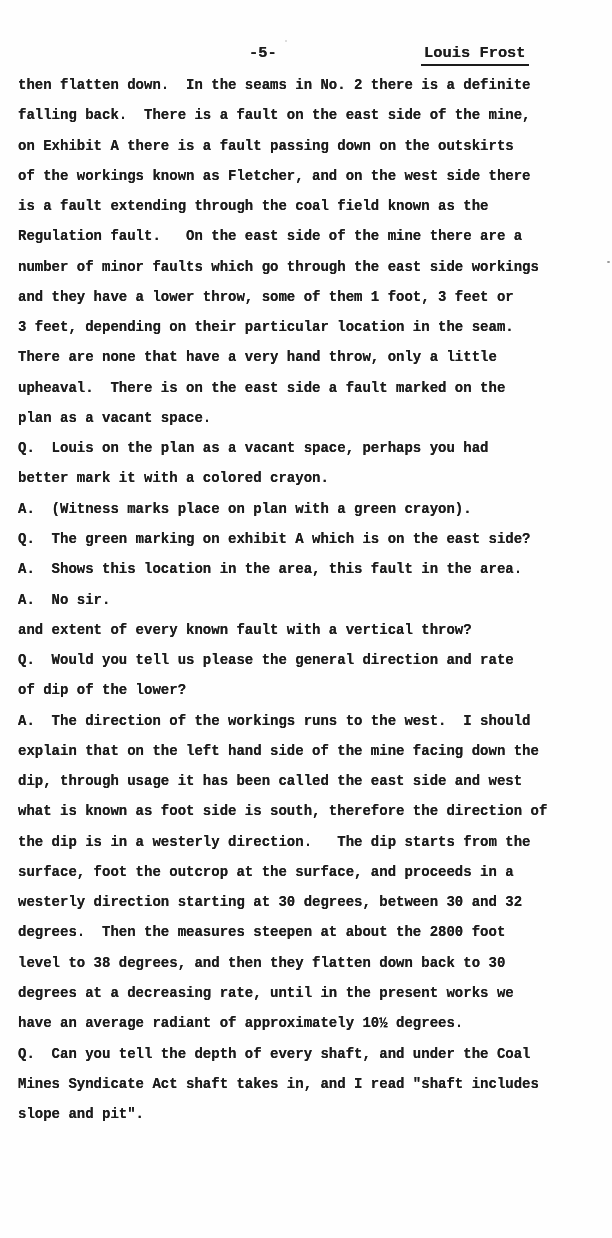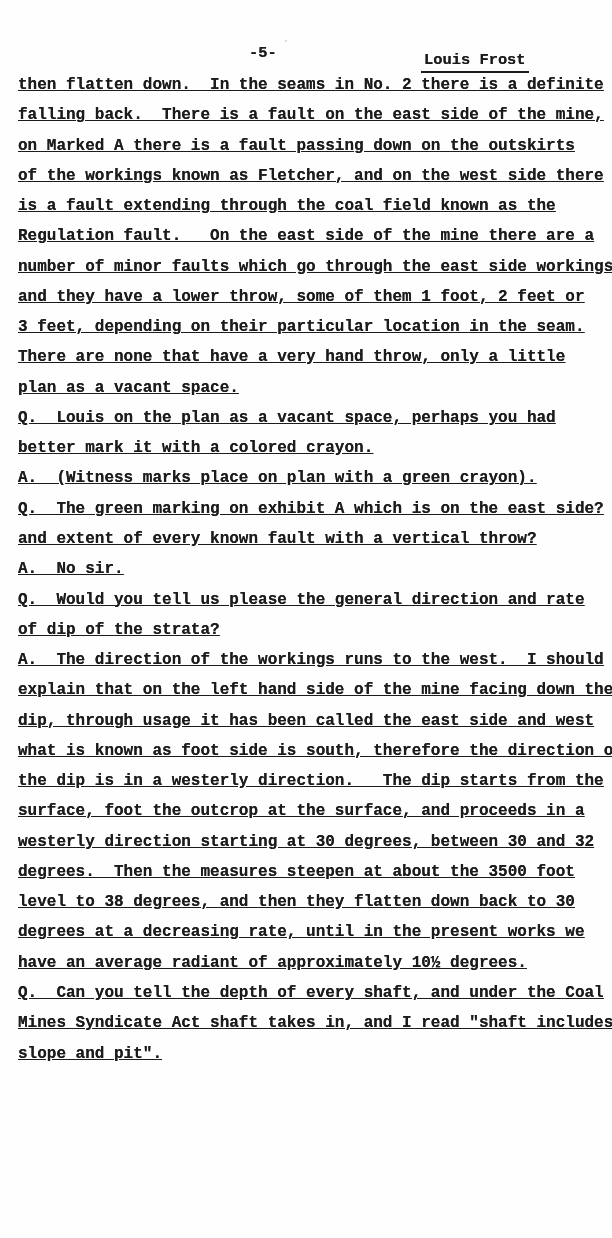--- a/index.html
+++ b/index.html
@@ -30,37 +30,36 @@
   }
   .page-num {
     position: absolute;
     left: 249px;
     top: 0;
     white-space: pre;
   }
   .witness {
     position: absolute;
     left: 421px;
-    top: 7px;
+    top: 0;
     white-space: pre;
     border-bottom: 2px solid #1c1c1c;
     padding: 0 3px 2px 3px;
   }
   .body-lines {
     position: absolute;
     left: 18px;
     top: 70px;
     width: 590px;
   }
   .line {
     white-space: pre;
     height: 30.28px;
     line-height: 30.28px;
-    font-size: 16px;
-    text-decoration: underline;
+    font-size: 14px;
   }
   
   .speck {
     position: absolute;
     background: rgba(60,60,60,0.55);
     border-radius: 50%;
   }
   .speck-1 { left: 607px; top: 261px; width: 3px; height: 2px; }
   .speck-2 { left: 285px; top: 40px;  width: 2px; height: 2px; opacity: .4; }
 </style>
@@ -68,45 +67,47 @@
 <body>
 
 <div class="paper">
   <div class="header-row ink">
     <span class="page-num">-5-</span>
     <span class="witness">Louis Frost</span>
   </div>
   <div class="body-lines ink" id="body-lines">
       <div class="line">then flatten down.  In the seams in No. 2 there is a definite</div>
       <div class="line">falling back.  There is a fault on the east side of the mine,</div>
-      <div class="line">on Marked A there is a fault passing down on the outskirts</div>
+      <div class="line">on Exhibit A there is a fault passing down on the outskirts</div>
       <div class="line">of the workings known as Fletcher, and on the west side there</div>
       <div class="line">is a fault extending through the coal field known as the</div>
       <div class="line">Regulation fault.   On the east side of the mine there are a</div>
       <div class="line">number of minor faults which go through the east side workings</div>
-      <div class="line">and they have a lower throw, some of them 1 foot, 2 feet or</div>
+      <div class="line">and they have a lower throw, some of them 1 foot, 3 feet or</div>
       <div class="line">3 feet, depending on their particular location in the seam.</div>
       <div class="line">There are none that have a very hand throw, only a little</div>
+      <div class="line">upheaval.  There is on the east side a fault marked on the</div>
       <div class="line">plan as a vacant space.</div>
       <div class="line">Q.  Louis on the plan as a vacant space, perhaps you had</div>
       <div class="line">better mark it with a colored crayon.</div>
       <div class="line">A.  (Witness marks place on plan with a green crayon).</div>
       <div class="line">Q.  The green marking on exhibit A which is on the east side?</div>
+      <div class="line">A.  Shows this location in the area, this fault in the area.</div>
+      <div class="line">A.  No sir.</div>
       <div class="line">and extent of every known fault with a vertical throw?</div>
-      <div class="line">A.  No sir.</div>
       <div class="line">Q.  Would you tell us please the general direction and rate</div>
-      <div class="line">of dip of the strata?</div>
+      <div class="line">of dip of the lower?</div>
       <div class="line">A.  The direction of the workings runs to the west.  I should</div>
       <div class="line">explain that on the left hand side of the mine facing down the</div>
       <div class="line">dip, through usage it has been called the east side and west</div>
       <div class="line">what is known as foot side is south, therefore the direction of</div>
       <div class="line">the dip is in a westerly direction.   The dip starts from the</div>
       <div class="line">surface, foot the outcrop at the surface, and proceeds in a</div>
       <div class="line">westerly direction starting at 30 degrees, between 30 and 32</div>
-      <div class="line">degrees.  Then the measures steepen at about the 3500 foot</div>
+      <div class="line">degrees.  Then the measures steepen at about the 2800 foot</div>
       <div class="line">level to 38 degrees, and then they flatten down back to 30</div>
       <div class="line">degrees at a decreasing rate, until in the present works we</div>
       <div class="line">have an average radiant of approximately 10½ degrees.</div>
       <div class="line">Q.  Can you tell the depth of every shaft, and under the Coal</div>
       <div class="line">Mines Syndicate Act shaft takes in, and I read "shaft includes</div>
       <div class="line">slope and pit".</div>
     </div>
   <div class="speck speck-1"></div>
   <div class="speck speck-2"></div>
 </div>

